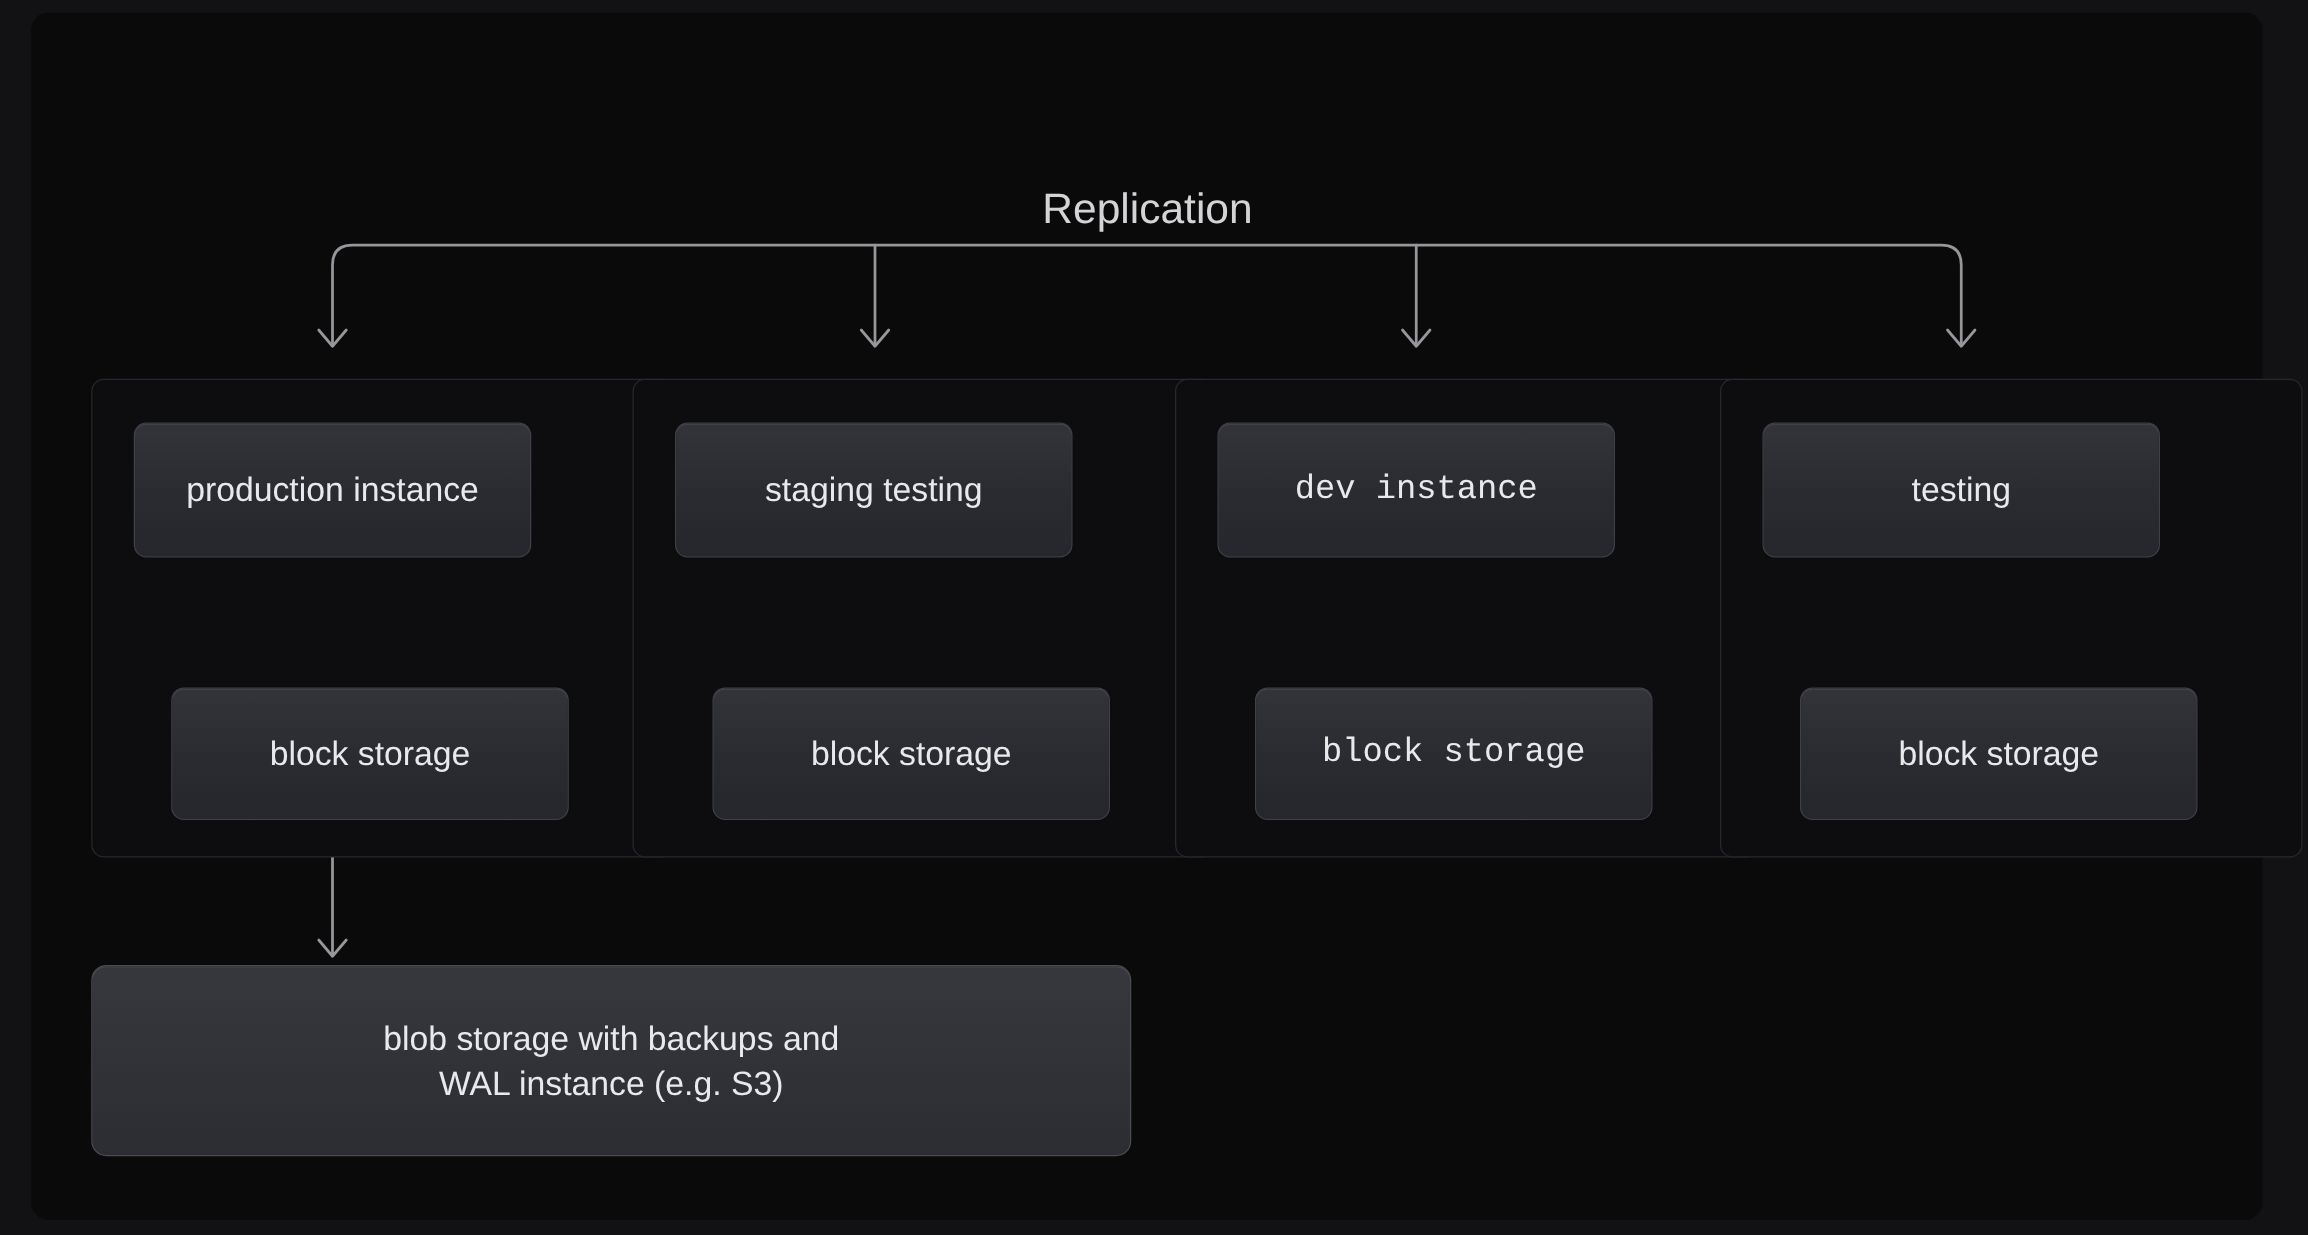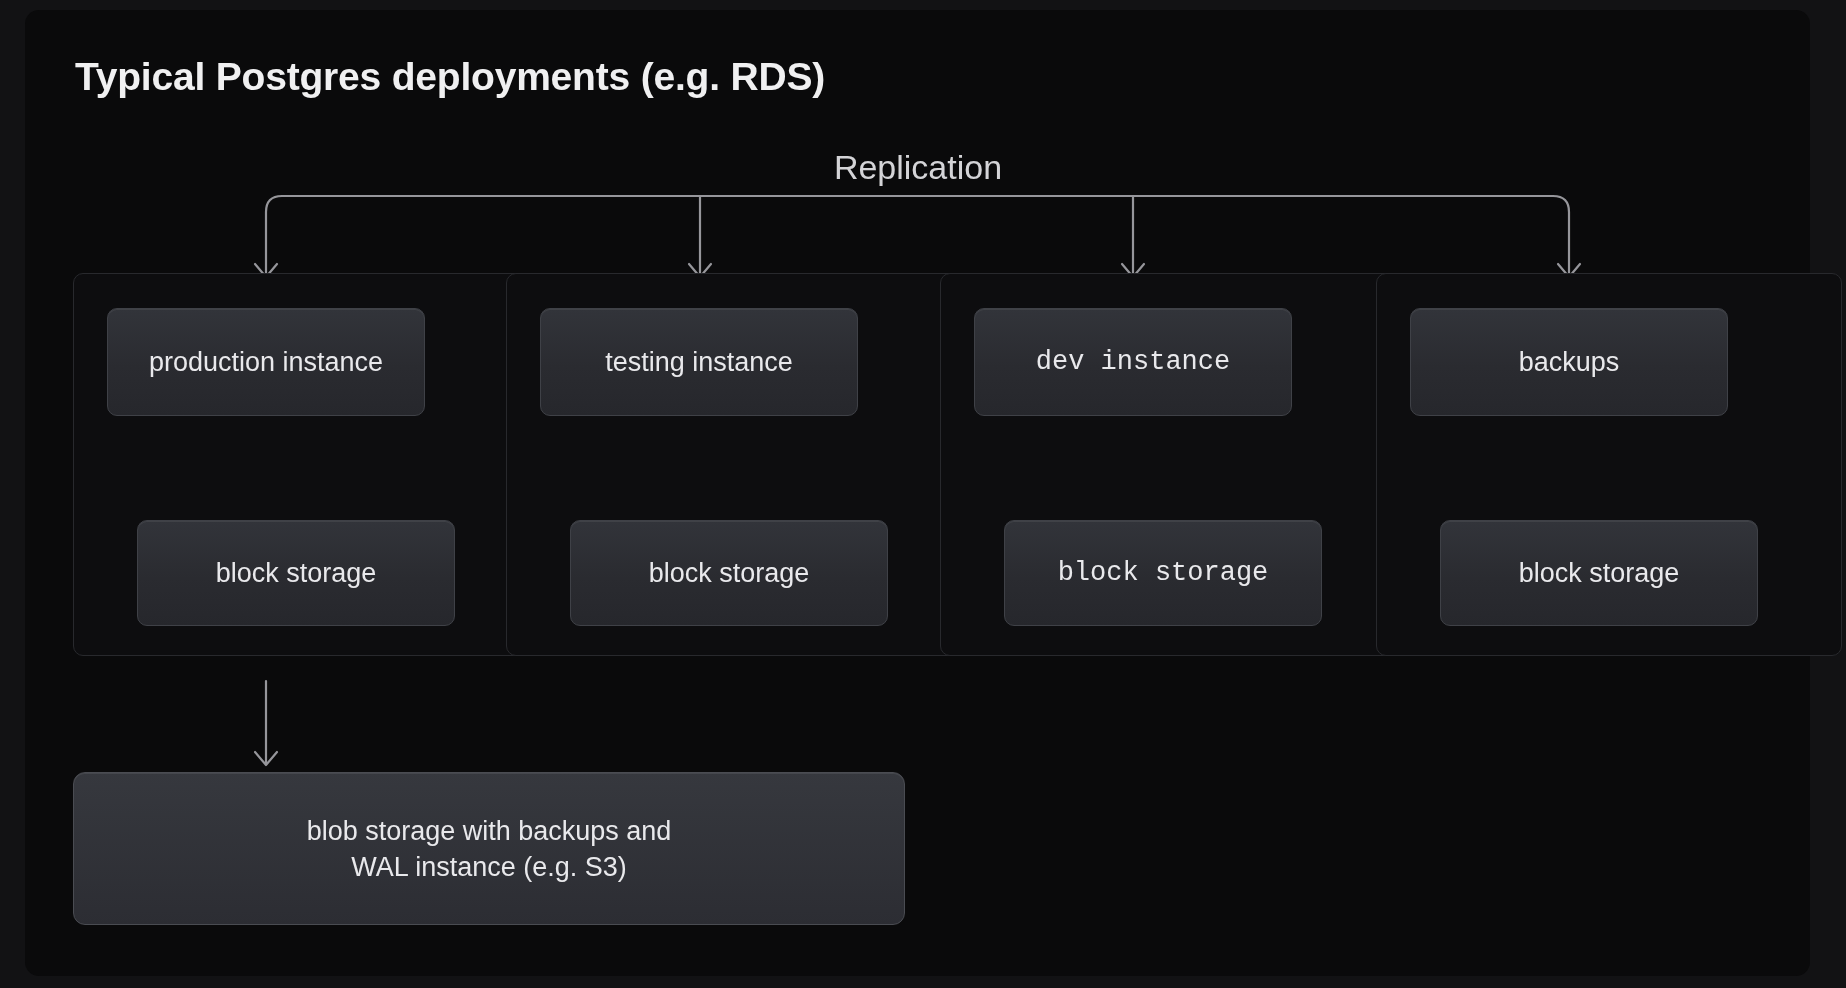--- a/index.html
+++ b/index.html
@@ -57,21 +57,21 @@
   }
   .connector-layer path{
     fill:none;
     stroke:var(--connector);
     stroke-width:2.2;
     stroke-linecap:round;
     stroke-linejoin:round;
   }
   .group{
     position:absolute;
-    top:273px;width:466px;height:383px;
+    top:303px;width:466px;height:383px;
     background:var(--group-fill);
     border:1px solid var(--group-border);
     border-radius:10px;
   }
   .group-1{left:73px;}
   .group-2{left:506px;}
   .group-3{left:940px;font-family:Liberation Mono, monospace;}
   .group-4{left:1376px;}
   .node{
     position:absolute;
@@ -98,21 +98,20 @@
   }
   .node-blob .blob-lines{display:block;}
   .blob-line{display:block;text-align:center;font-size:27px;line-height:36px;}
 </style>
 </head>
 <body>
 
 <div class="page">
   <div class="canvas"></div>
 
-  <div class="title">Typical Postgres deployments (e.g. RDS)</div>
 
   <div class="replication-label">Replication</div>
 
   <svg class="connector-layer" viewBox="0 0 1846 988" xmlns="http://www.w3.org/2000/svg">
 
     <path d="M 266 275 L 266 212 Q 266 196 282 196 L 1553 196 Q 1569 196 1569 212 L 1569 275"></path>
     <path d="M 700 196 L 700 275"></path>
     <path d="M 1133 196 L 1133 275"></path>
 
     <path d="M 255 264 L 266 277 L 277 264"></path>
@@ -132,39 +131,39 @@
     <div class="node node-instance">
       <span>production instance</span>
     </div>
     <div class="node node-storage">
       <span>block storage</span>
     </div>
   </div>
 
   <div class="group group-2">
     <div class="node node-instance">
-      <span>testing instance</span>
+      <span>staging testing</span>
     </div>
     <div class="node node-storage">
       <span>block storage</span>
     </div>
   </div>
 
   <div class="group group-3">
     <div class="node node-instance">
       <span>dev instance</span>
     </div>
     <div class="node node-storage">
       <span>block storage</span>
     </div>
   </div>
 
   <div class="group group-4">
     <div class="node node-instance">
-      <span>backups</span>
+      <span>testing</span>
     </div>
     <div class="node node-storage">
       <span>block storage</span>
     </div>
   </div>
 
   <div class="node node-blob">
     <span class="blob-lines">
       <span class="blob-line">blob storage with backups and</span>
       <span class="blob-line">WAL instance (e.g. S3)</span>

